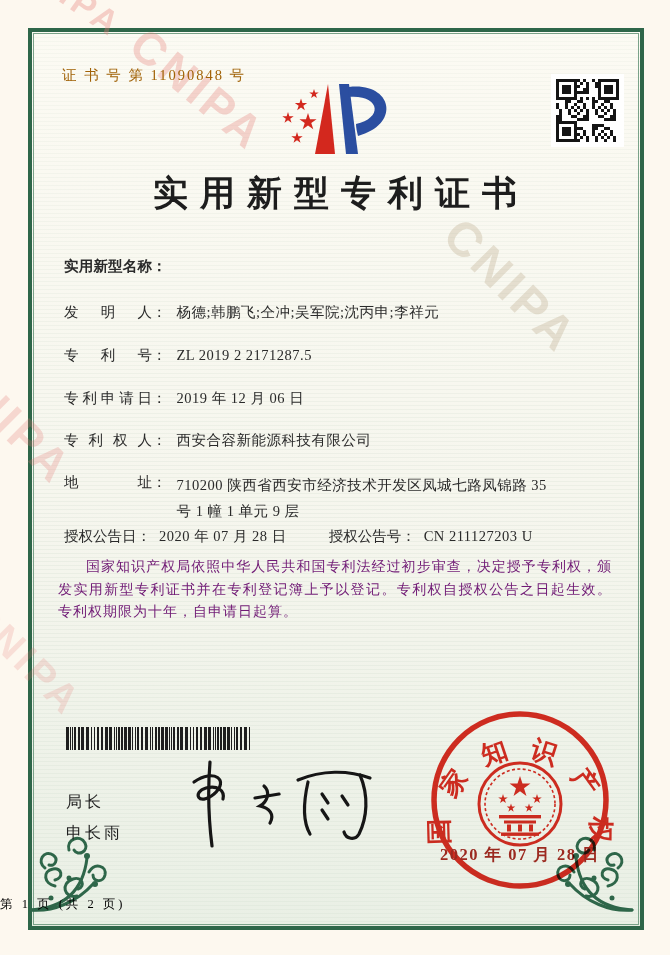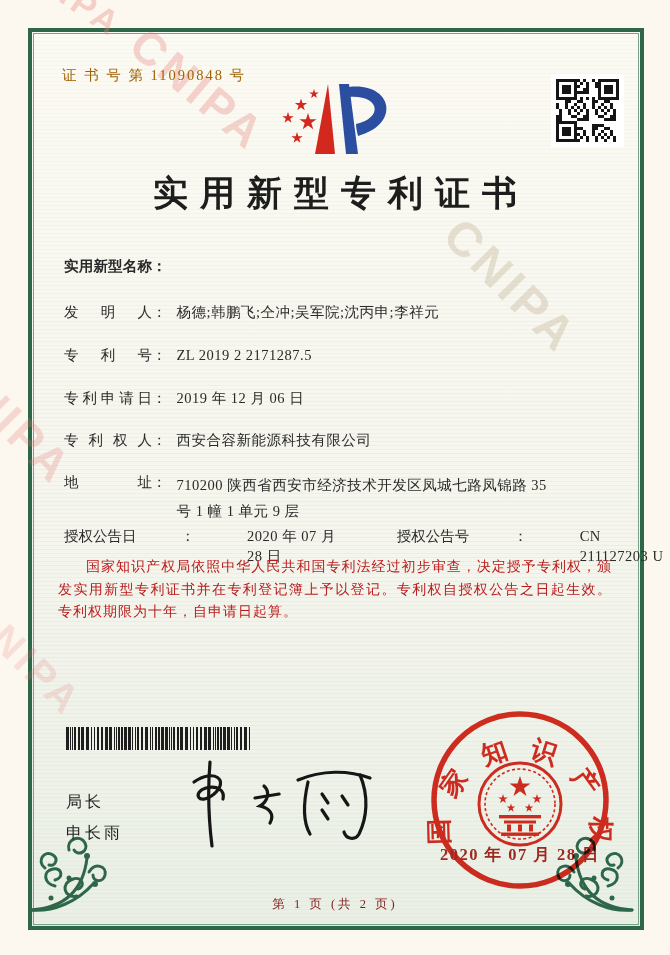--- a/index.html
+++ b/index.html
@@ -57,49 +57,49 @@
   }
 
   .row{position:absolute;left:64px;z-index:4;font-size:14.5px;color:#2a2a2a;display:flex;line-height:20px;}
   .row .lbl{width:88px;flex:none;text-align:justify;text-align-last:justify;}
   .row .colon{flex:none;margin-right:10px;}
   .row .val{letter-spacing:0.5px;}
   .row-1{top:256px;font-weight:bold;} .row-2{top:302px;} .row-3{top:345px;}
   .row-4{top:388px;} .row-5{top:430px;}
   .row-6{top:472px;} .row-6 .val{width:372px;white-space:pre-line;line-height:26px;}
   .row-grant{top:526px;}
-  .row-grant .pair{display:flex;gap:44px;}
+  .row-grant .pair{display:flex;}
   .row-grant .pair2{margin-left:42px;}
   .row-grant .lbl2{flex:none;}
   .row-grant .colon2{flex:none;margin-right:8px;}
 
   .paras{
     position:absolute;left:58px;top:556px;width:554px;z-index:4;
-    font-size:14px;line-height:22.5px;letter-spacing:1px;text-align:justify;color:#b91c1c;
+    font-size:14px;line-height:22.5px;letter-spacing:1px;text-align:justify;color:#701a75;
   }
   .paras p{margin:0 0 1px 0;text-indent:2em;}
 
   .barcode{
     position:absolute;left:66px;top:727px;height:23px;width:200px;overflow:hidden;
     display:flex;align-items:stretch;z-index:4;
   }
   .barcode span{display:block;height:100%;background:#1e1e1e;flex:none;}
 
   .signer{
     position:absolute;left:66px;top:786px;z-index:4;
     font-family:"Liberation Sans","DejaVu Sans",sans-serif;
     font-size:16px;line-height:31px;color:#1f1f1f;letter-spacing:3px;
   }
   .signature{position:absolute;left:172px;top:752px;z-index:4;}
 
   .seal{position:absolute;left:408px;top:708px;z-index:5;mix-blend-mode:multiply;opacity:0.95;}
 
   .footer{
     position:absolute;left:0;top:896px;width:670px;z-index:4;
-    text-align:center;font-size:12.5px;letter-spacing:3px;color:#7f1d1d;
+    text-align:left;font-size:12.5px;letter-spacing:3px;color:#000000;
   }
 </style>
 </head>
 <body>
 
 <span class="wm wm1">CNIPA</span>
 <span class="wm wm2">CNIPA</span>
 <span class="wm wm3">CNIPA</span>
 <span class="wm wm4">CNIPA</span>
 <span class="wm wm5">CNIPA</span>

